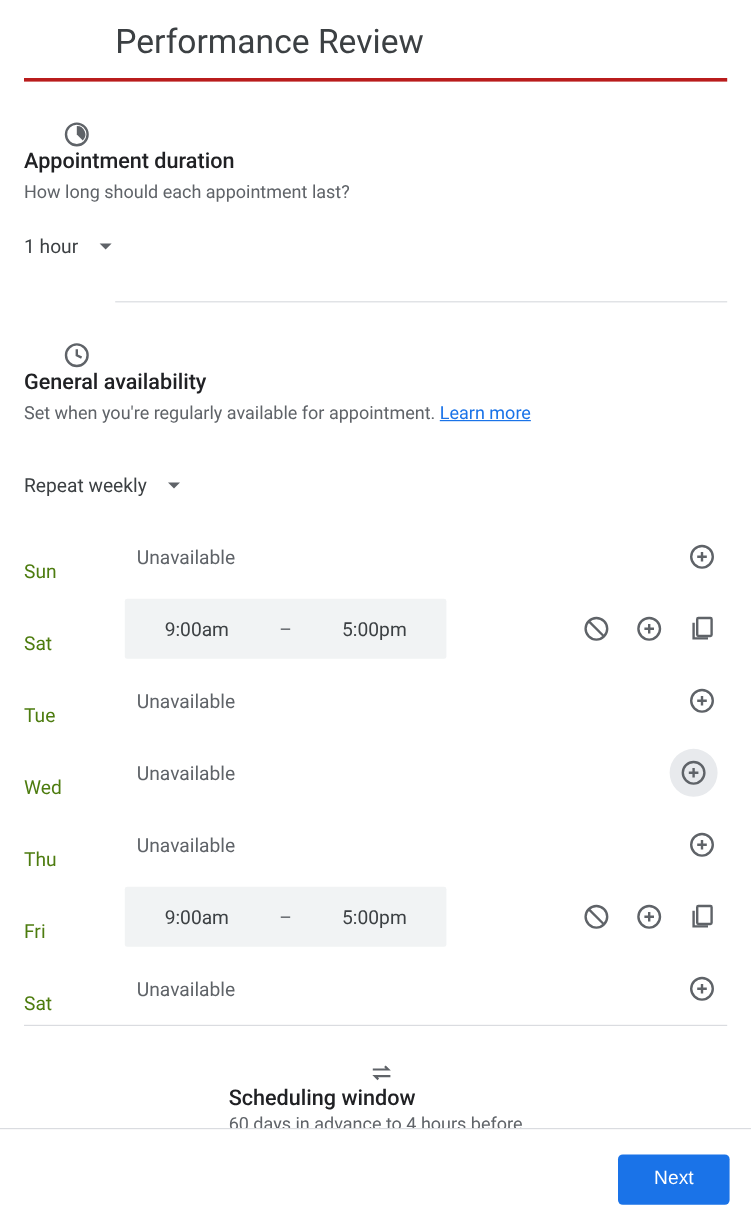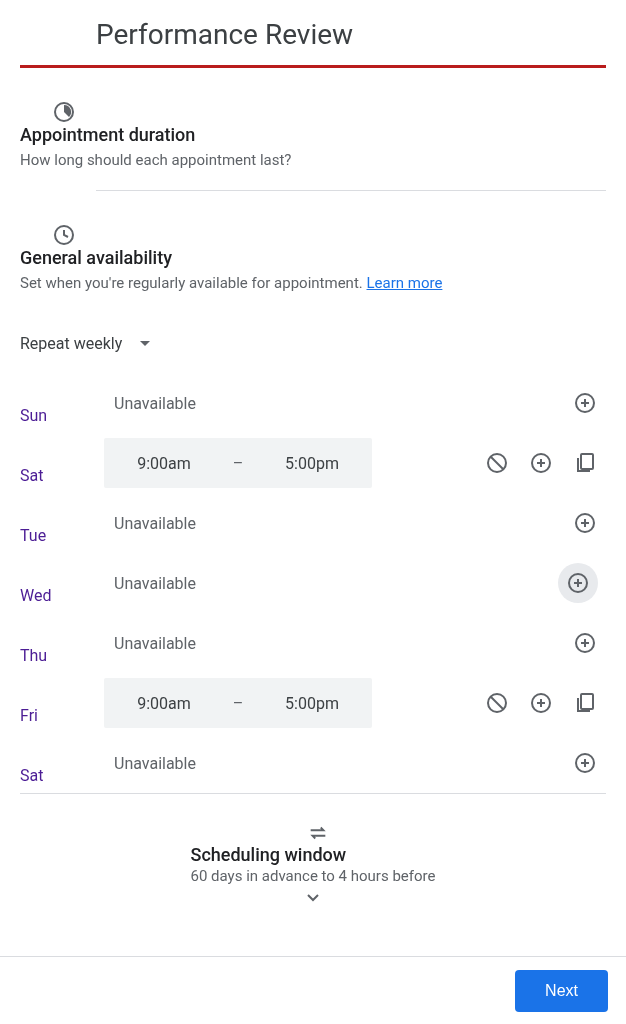--- a/index.html
+++ b/index.html
@@ -89,21 +89,21 @@
     }
     .day-row {
       display: flex;
       align-items: center;
       min-height: 60px;
       gap: 8px;
     }
     .day-label {
       width: 76px;
       font-size: 16px;
-      color: #4c1d95;
+      color: #4d7c0f;
       font-weight: 400;
       margin-top: 24px;
     }
     .day-slot {
       flex: 1;
       display: flex;
       align-items: flex-start;
     }
     .unavailable-text {
       font-size: 16px;
@@ -194,21 +194,21 @@
       width: 48px;
       display: flex;
       justify-content: center;
       cursor: pointer;
     }
     .footer {
       position: absolute;
       bottom: 0;
       left: 0;
       right: 0;
-      height: 68px;
+      height: 84px;
       border-top: 1px solid #dadce0;
       display: flex;
       justify-content: flex-end;
       align-items: center;
       padding-right: 18px;
       background: #fff;
     }
     .next-btn {
       background: #1a73e8;
       color: #fff;
@@ -233,20 +233,24 @@
   <div class="section">
     <div class="section-icon">
       <svg viewBox="0 0 24 24" stroke-width="2">
         <circle cx="12" cy="12" r="9"></circle>
         <path d="M12 5 A7 7 0 0 1 17 17 L12 12 Z" fill="#5f6368" stroke="none"></path>
       </svg>
     </div>
     <div class="section-body">
       <div class="section-title">Appointment duration</div>
       <div class="section-subtitle">How long should each appointment last?</div>
+      <div class="dropdown-field">
+        <span>1 hour</span>
+        <span class="dropdown-arrow"></span>
+      </div>
     </div>
   </div>
   <div class="divider-line"></div>
 
   <div class="section">
     <div class="section-icon">
       <svg viewBox="0 0 24 24" stroke-width="2">
         <circle cx="12" cy="12" r="9"></circle>
         <path d="M12 7 L12 12 L16 14"></path>
       </svg>

